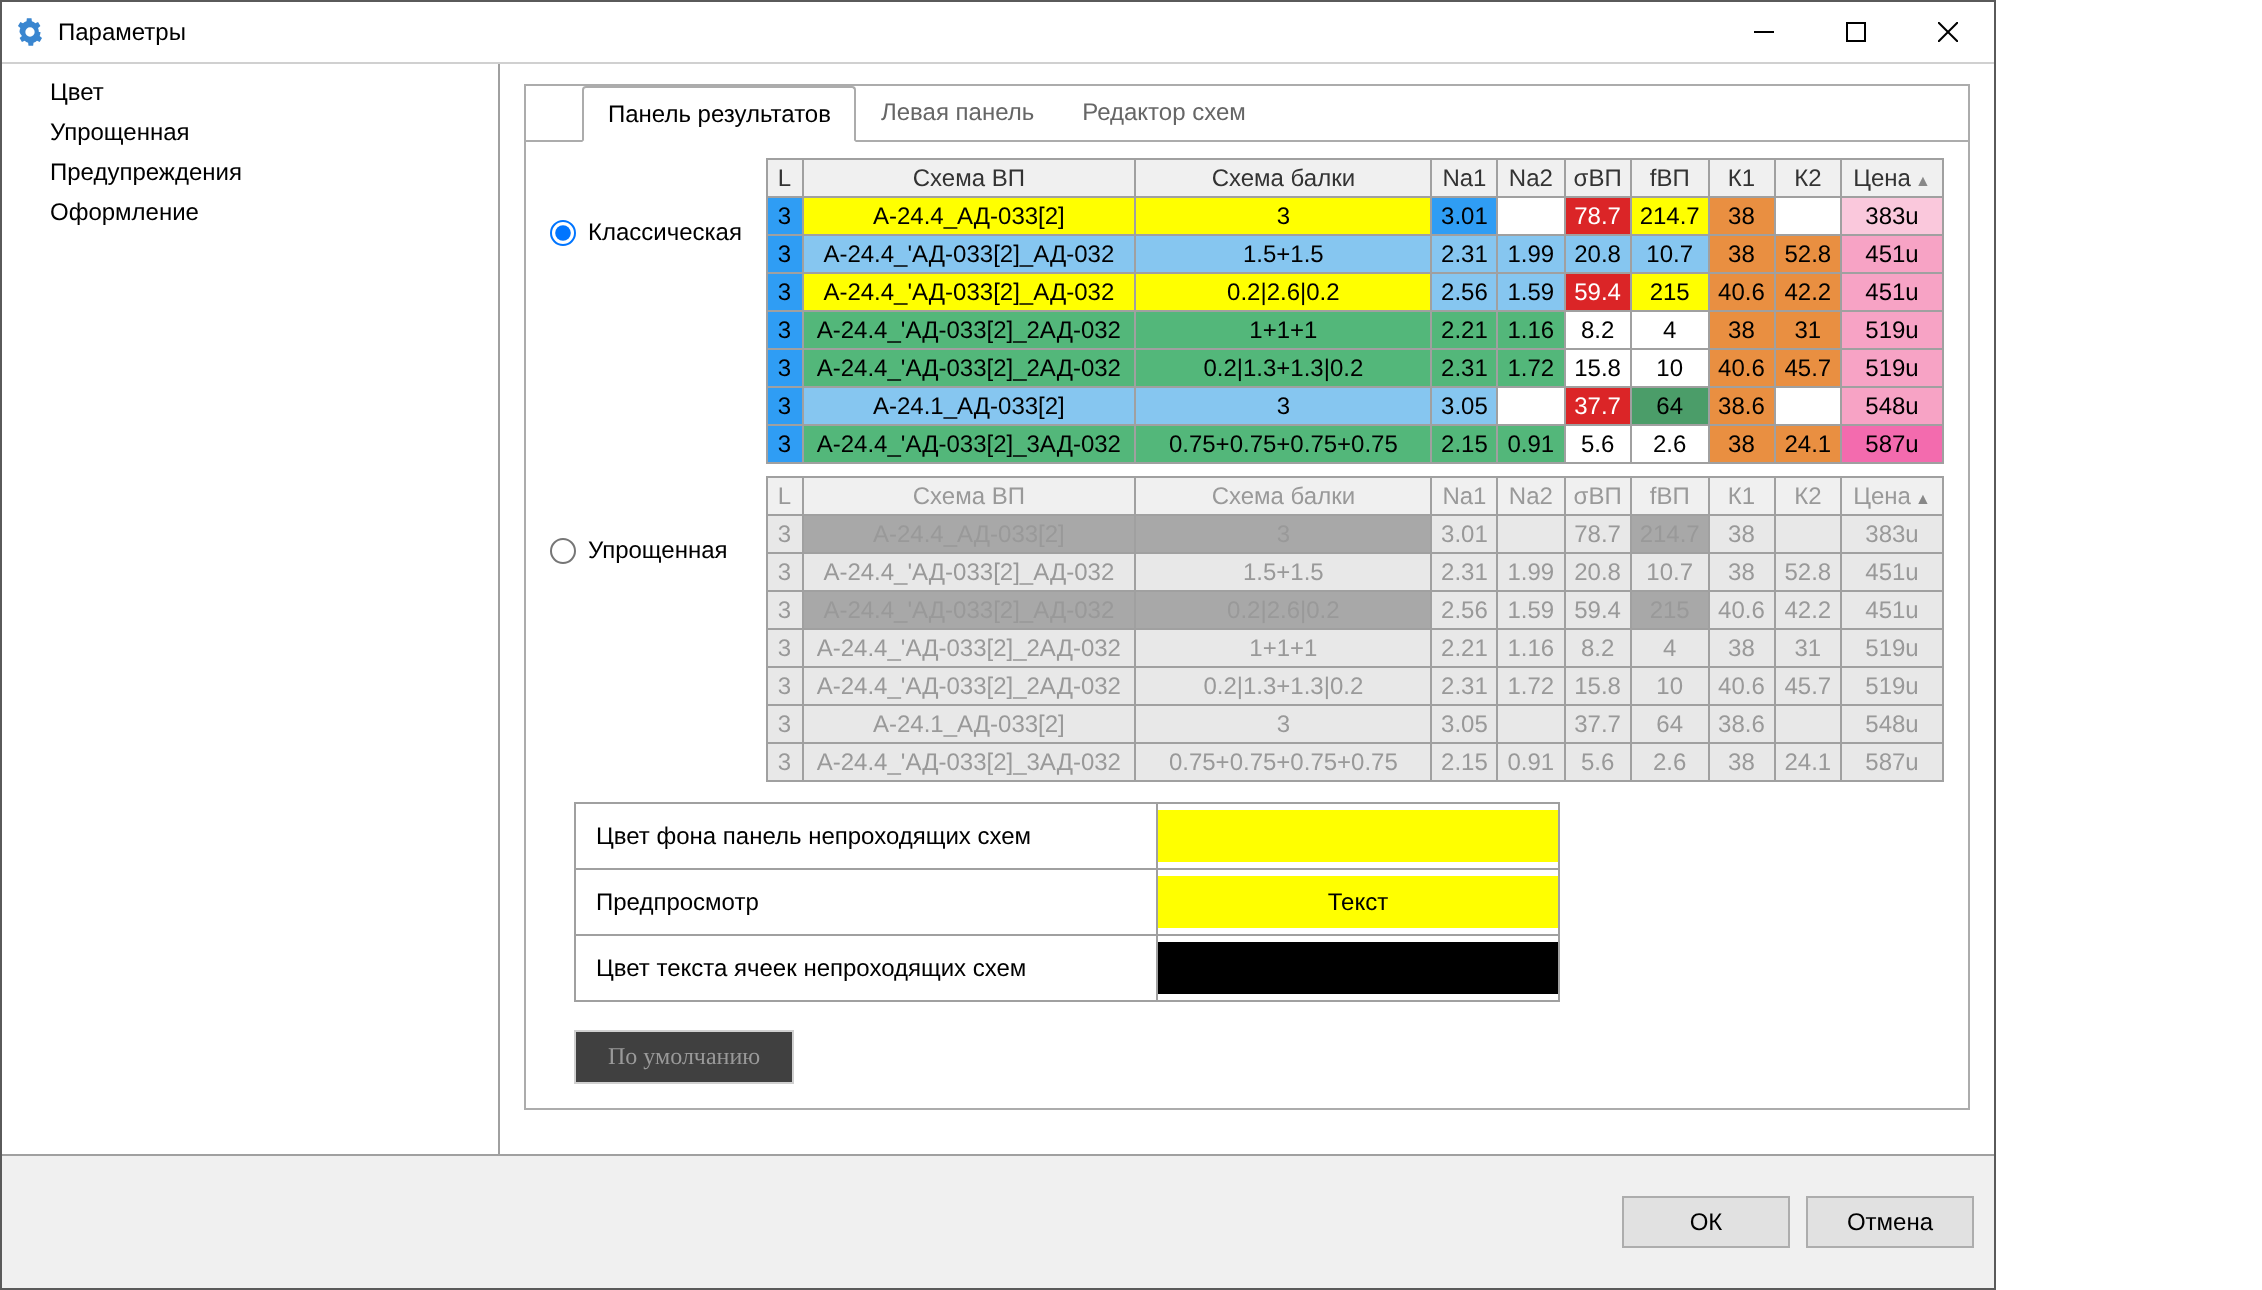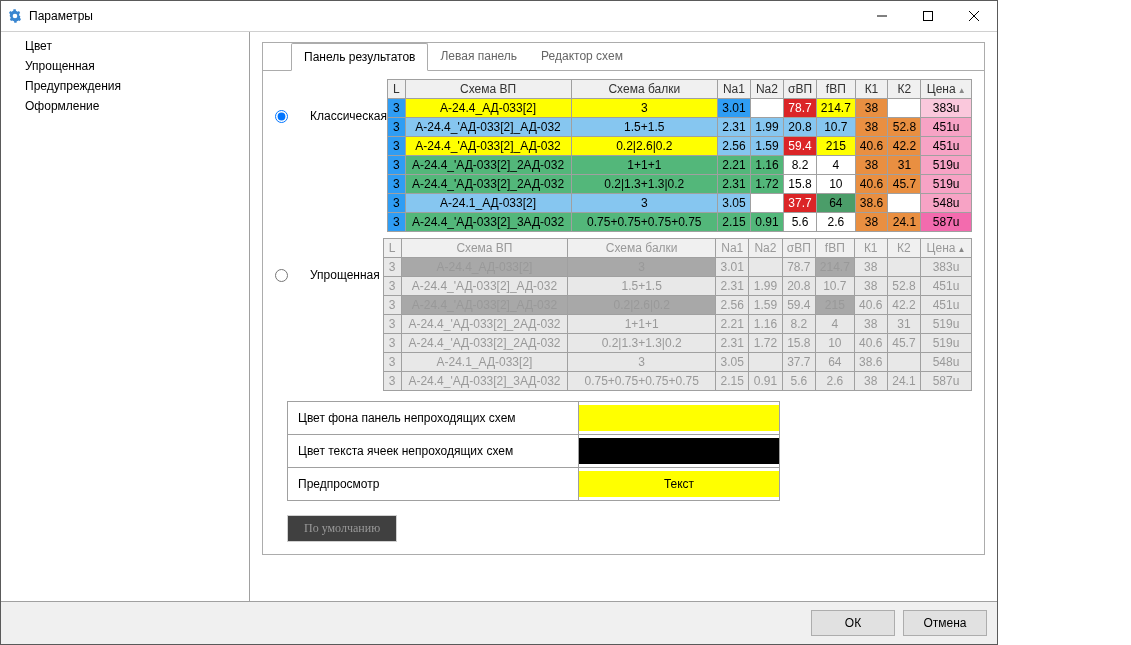--- a/index.html
+++ b/index.html
@@ -81,21 +81,21 @@
     margin-left: 28px;
   }
   .tab-body {
     padding: 8px 12px 0 12px;
   }
   .row {
     display: flex; align-items: flex-start;
     margin-bottom: 6px;
   }
   .radio-col {
-    width: 122px; display: flex; align-items: center; gap: 22px;
+    width: 122px; display: flex; align-items: center; gap: 6px;
     padding-top: 30px;
   }
   .radio-col input { margin: 0; }
   .grid {
     border-collapse: collapse;
     font-size: 12px;
     table-layout: fixed;
   }
   .grid th, .grid td {
     border: 1px solid #a0a0a0;
@@ -150,21 +150,21 @@
     text-align: center;
   }
   .button.disabled {
     color: #999;
     background: #404040;
     border-color: #d0d0d0;
     font-family: Liberation Serif, serif;
   }
   .footer {
     border-top: 1px solid #a0a0a0;
-    padding: 8px 10px;
+    padding: 20px 10px;
     display: flex; justify-content: flex-end; gap: 8px;
     background: #f0f0f0;
   }
   
   .c-blue   { background: #2f9df4; }
   .c-lblue  { background: #86c6f0; }
   .c-yellow { background: #ffff00; }
   .c-green  { background: #53b77a; }
   .c-white  { background: #fff; }
   .c-red    { background: #db2527; color: #fff; }
@@ -469,29 +469,29 @@
 
             <table class="settings-table">
               <tbody>
                   <tr>
                 <td style="width:270px">Цвет фона панель непроходящих схем</td>
                 <td style="padding:0">
                       <div class="swatch yellow"></div>
                     </td>
               </tr>
               <tr>
+                <td>Предпросмотр</td>
+                <td style="padding:0">
+                      <div class="swatch preview">Текст</div>
+                    </td>
+              </tr>
+              <tr>
                 <td>Цвет текста ячеек непроходящих схем</td>
                 <td style="padding:0">
                       <div class="swatch black"></div>
-                    </td>
-              </tr>
-              <tr>
-                <td>Предпросмотр</td>
-                <td style="padding:0">
-                      <div class="swatch preview">Текст</div>
                     </td>
               </tr>
             </tbody>
               </table>
 
             <div class="btn-row">
               <span class="button disabled">По умолчанию</span>
             </div>
 
           </div>

